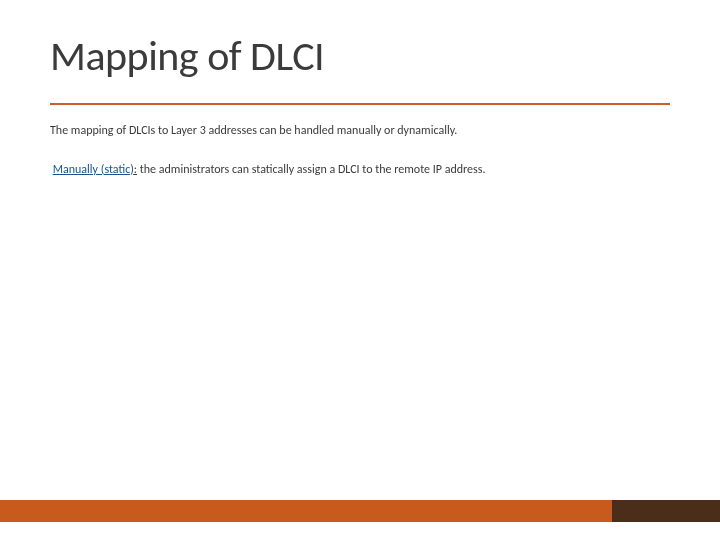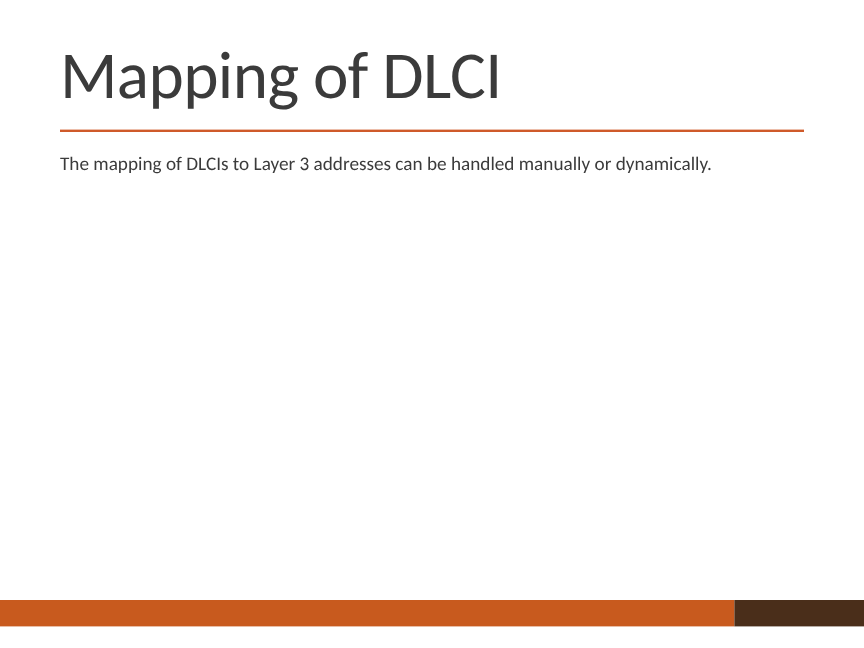--- a/index.html
+++ b/index.html
@@ -15,34 +15,34 @@
       position: relative;
       overflow: hidden;
     }
     .slide {
       width: 100%;
       height: 100%;
       padding: 30px 50px 0 50px;
       position: relative;
     }
     .title {
-      font-size: 56px;
+      font-size: 42px;
       font-weight: 400;
       color: #3b3b3b;
-      margin-bottom: 10px;
+      margin-bottom: 22px;
       letter-spacing: -0.5px;
     }
     .title-underline {
       width: 100%;
       height: 1.5px;
       background: #cf5a2a;
       margin-bottom: 18px;
     }
     .body-text {
-      font-size: 16px;
+      font-size: 12px;
       color: #3b3b3b;
       line-height: 1.3;
       margin-bottom: 24px;
     }
     .term {
       color: #1a5490;
       text-decoration: underline;
     }
     .term-suffix {
       text-decoration: underline;
@@ -66,19 +66,22 @@
   </style>
 </head>
 <body>
 
 <div class="slide">
   <h1 class="title">Mapping of DLCI</h1>
   <div class="title-underline"></div>
 
   <p class="body-text">The mapping of DLCIs to Layer 3 addresses can be handled manually or dynamically.</p>
 
+  <p class="body-text">
+    <span>&nbsp;</span><span class="term">Manually (static)</span><span class="term-suffix">:</span><span> the administrators can statically assign a DLCI to the remote IP address.</span>
+  </p>
 
 
   <div class="bottom-strip">
     <div class="strip-orange"></div>
     <div class="strip-brown"></div>
   </div>
 </div>
 
 </body></html>

